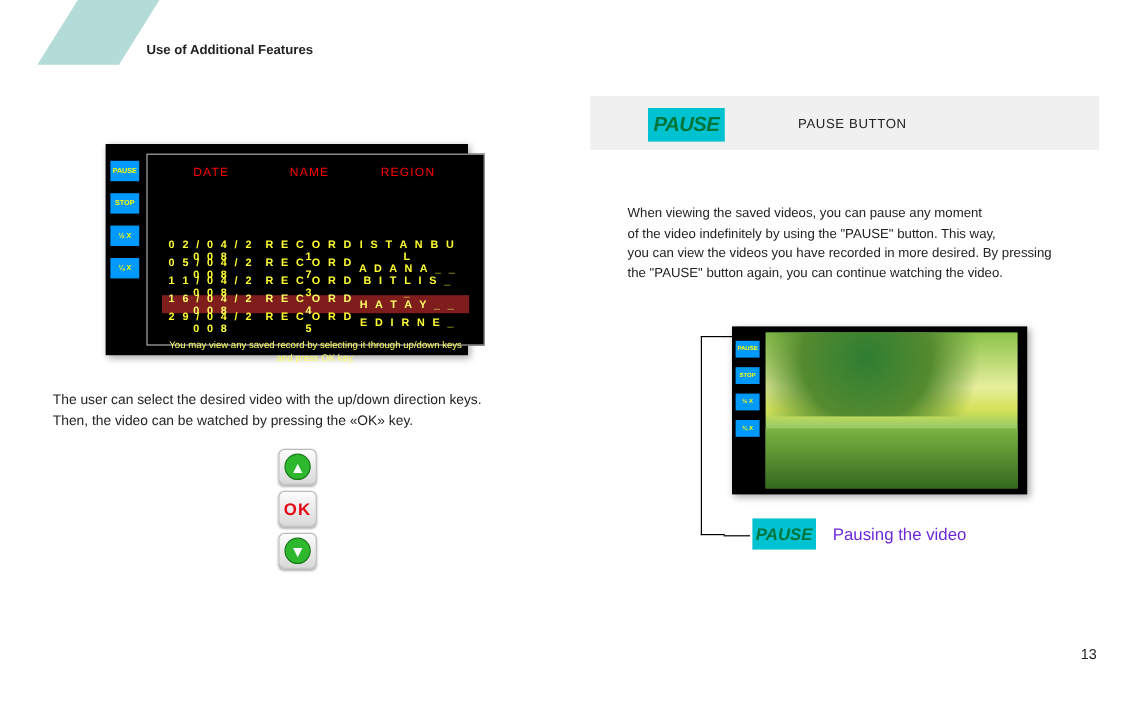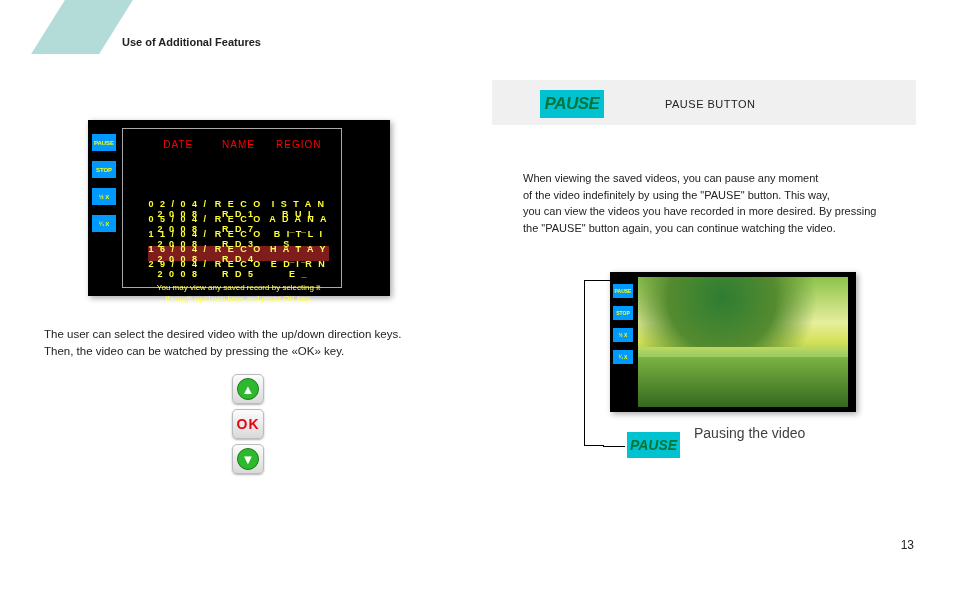--- a/index.html
+++ b/index.html
@@ -35,25 +35,24 @@
     left: 88px;
     width: 302px;
     height: 176px;
     background: #000;
     box-shadow: 2px 2px 6px rgba(0,0,0,.35);
   }
   .saved-inner {
     position: absolute;
     top: 8px;
     left: 34px;
-    width: 220px;
+    width: 282px;
     height: 160px;
     background: #000;
     border: 1px solid #aaa;
-    padding-left: 13px;
   }
   .side-btns {
     position: absolute;
     top: 14px;
     left: 4px;
     display: flex;
     flex-direction: column;
     gap: 10px;
   }
   .side-btn {
@@ -251,24 +250,24 @@
     justify-content: center;
   }
   .pause-badge2 span {
     color: #00753b;
     font-weight: bold;
     font-size: 14px;
     font-style: italic;
   }
   .pausing-txt {
     position: absolute;
-    top: 425px;
+    top: 437px;
     left: 694px;
     font-size: 14px;
-    color: #404040;
+    color: #6d28d9;
   }
   .page-num {
     position: absolute;
     right: 40px;
     bottom: 38px;
     font-size: 12px;
     color: #222;
   }
 </style>
 </head>

